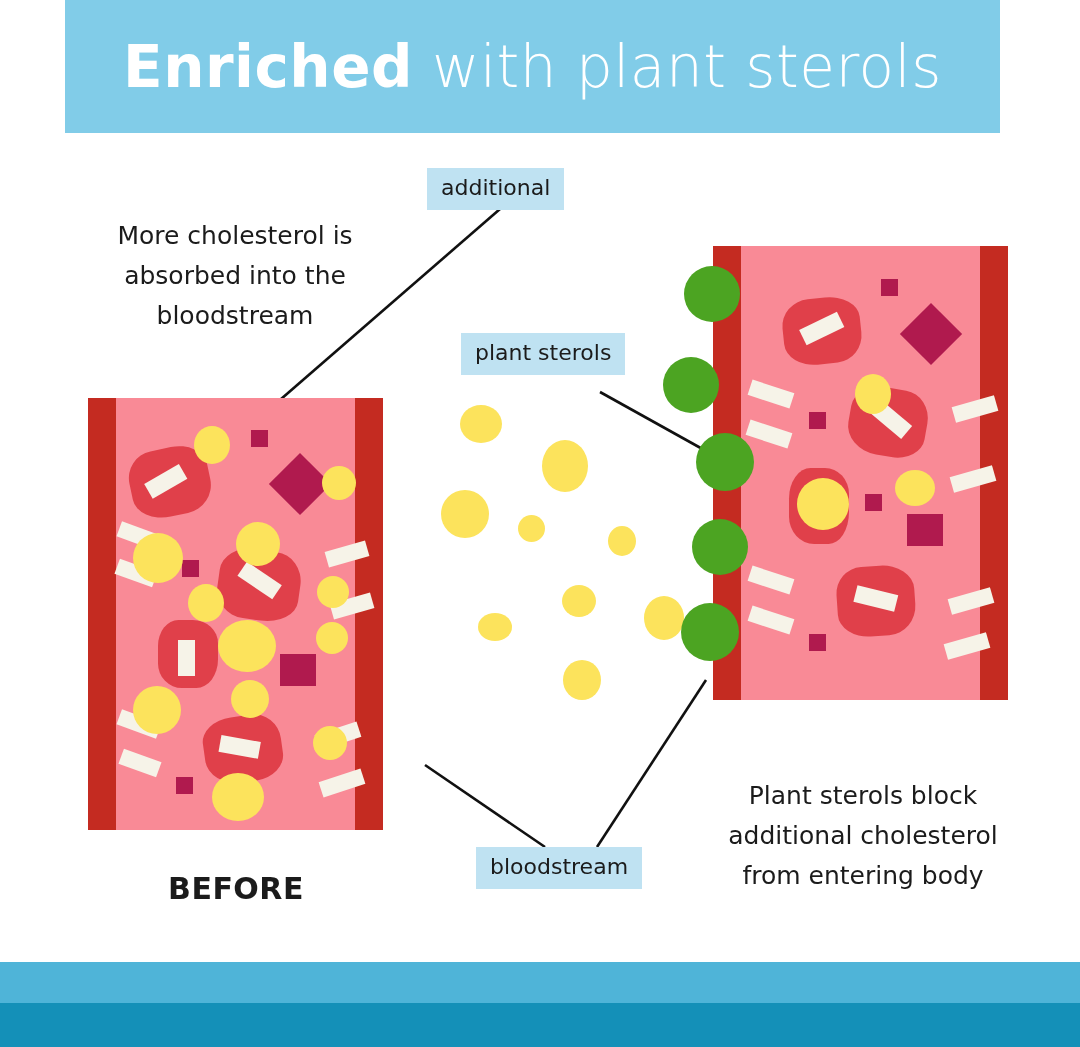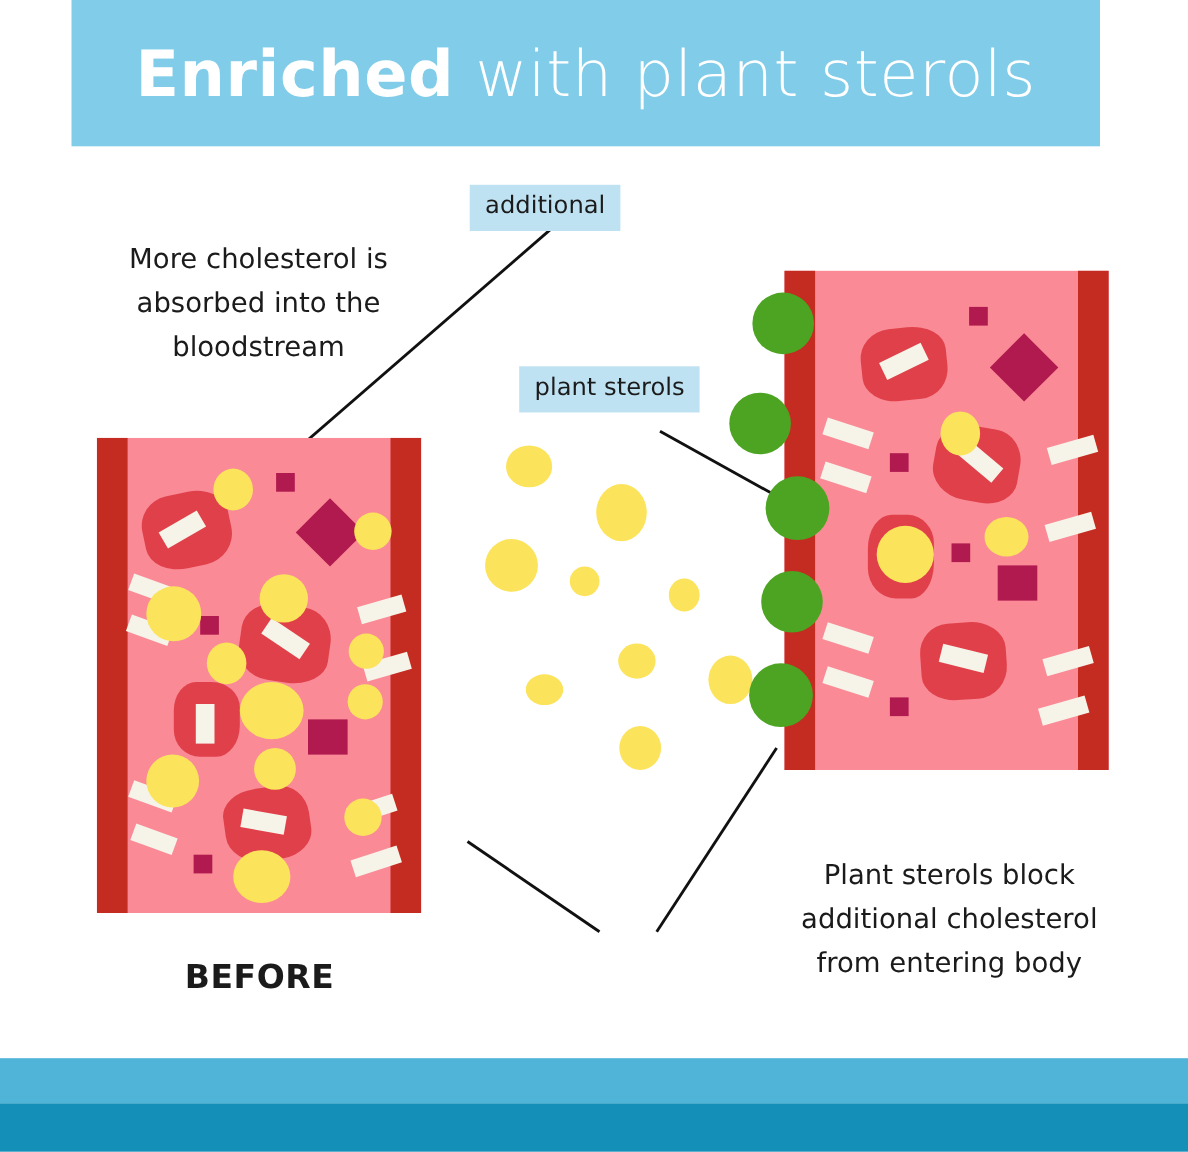--- a/index.html
+++ b/index.html
@@ -29,21 +29,21 @@
   #band-light{position:absolute;left:0;top:962px;width:1080px;height:41px;background:#4FB4D8;}
   #band-dark{position:absolute;left:0;top:1003px;width:1080px;height:44px;background:#1490B8;}
 
   
   .chip{
     position:absolute;background:#BFE2F2;color:#1b1b1b;
     font-size:22px;line-height:1;
     padding:9px 14px 11px 14px;white-space:nowrap;
   }
   #chip-cholesterol{left:427px;top:168px;}
-  #chip-plant-sterols{left:472px;top:333px;text-align:right;}
+  #chip-plant-sterols{left:461px;top:333px;text-align:right;}
   #chip-bloodstream{left:476px;top:847px;}
 
   
   .para{position:absolute;color:#1b1b1b;font-size:25px;line-height:1.6;text-align:center;}
   #text-before-desc{left:60px;top:216px;width:350px;}
   #text-after-desc{left:698px;top:776px;width:330px;}
   .caption{position:absolute;font-size:30px;font-weight:700;color:#1b1b1b;letter-spacing:.5px;text-align:center;}
   #caption-before{left:88px;top:871px;width:296px;}
   #caption-after{left:713px;top:708px;width:296px;}
 
@@ -81,20 +81,21 @@
 
   <svg id="connectors" viewBox="0 0 1080 1047">
     <line x1="500" y1="209" x2="228" y2="445" stroke="#111" stroke-width="2.6"></line>
     <line x1="600" y1="392" x2="724" y2="461" stroke="#111" stroke-width="2.6"></line>
     <line x1="425" y1="765" x2="545" y2="847" stroke="#111" stroke-width="2.6"></line>
     <line x1="706" y1="680" x2="597" y2="847" stroke="#111" stroke-width="2.6"></line>
   </svg>
 
   <div class="chip" id="chip-cholesterol">additional</div>
   <div class="chip" id="chip-plant-sterols">plant sterols</div>
+  <div class="chip" id="chip-bloodstream">bloodstream</div>
 
   <div class="para" id="text-before-desc">More cholesterol is absorbed into the bloodstream</div>
   <div class="caption" id="caption-before">BEFORE</div>
   <div class="para" id="text-after-desc">Plant sterols block additional cholesterol from entering body</div>
 
   <div class="vessel" id="vessel-before">
     <div class="lumen"></div>
     <div class="wall left"></div>
     <div class="wall right"></div>
 

